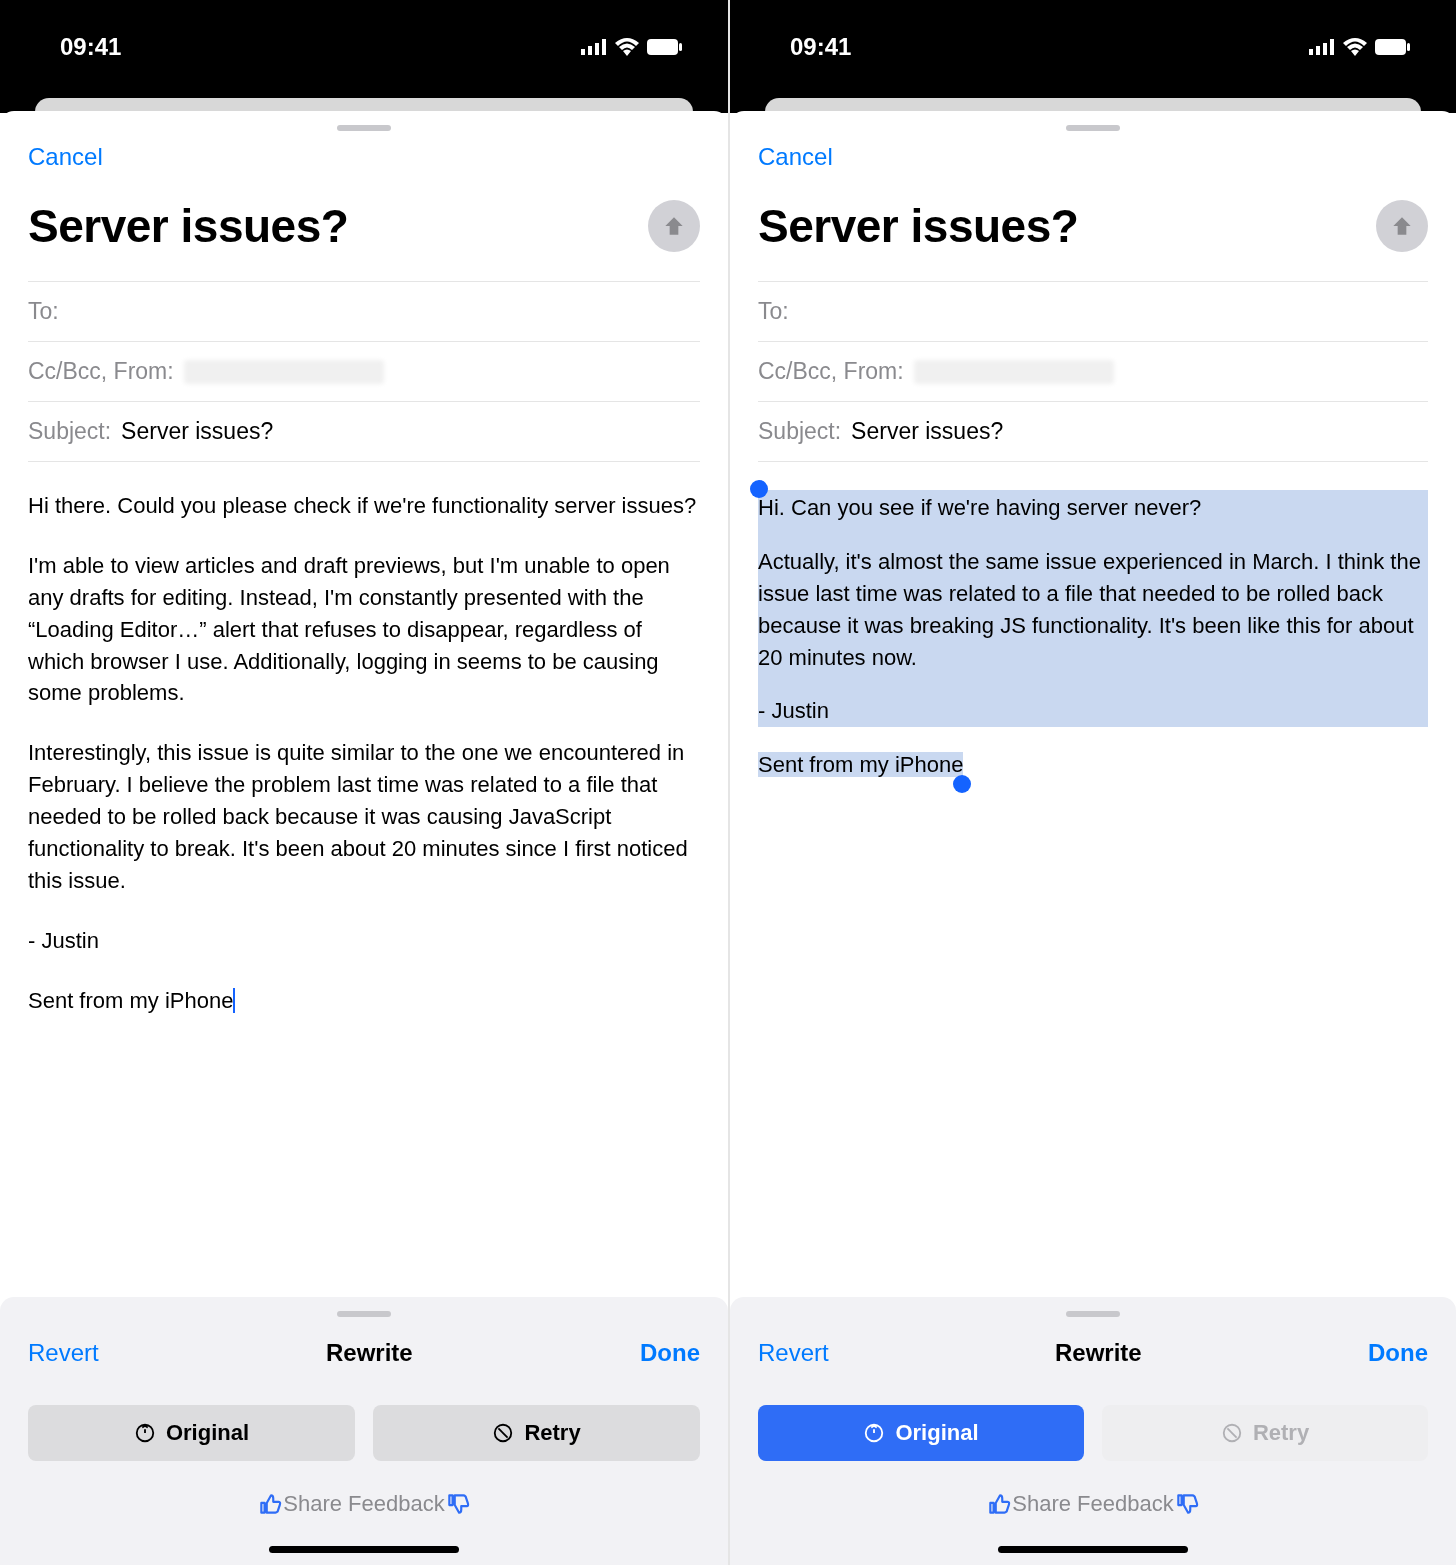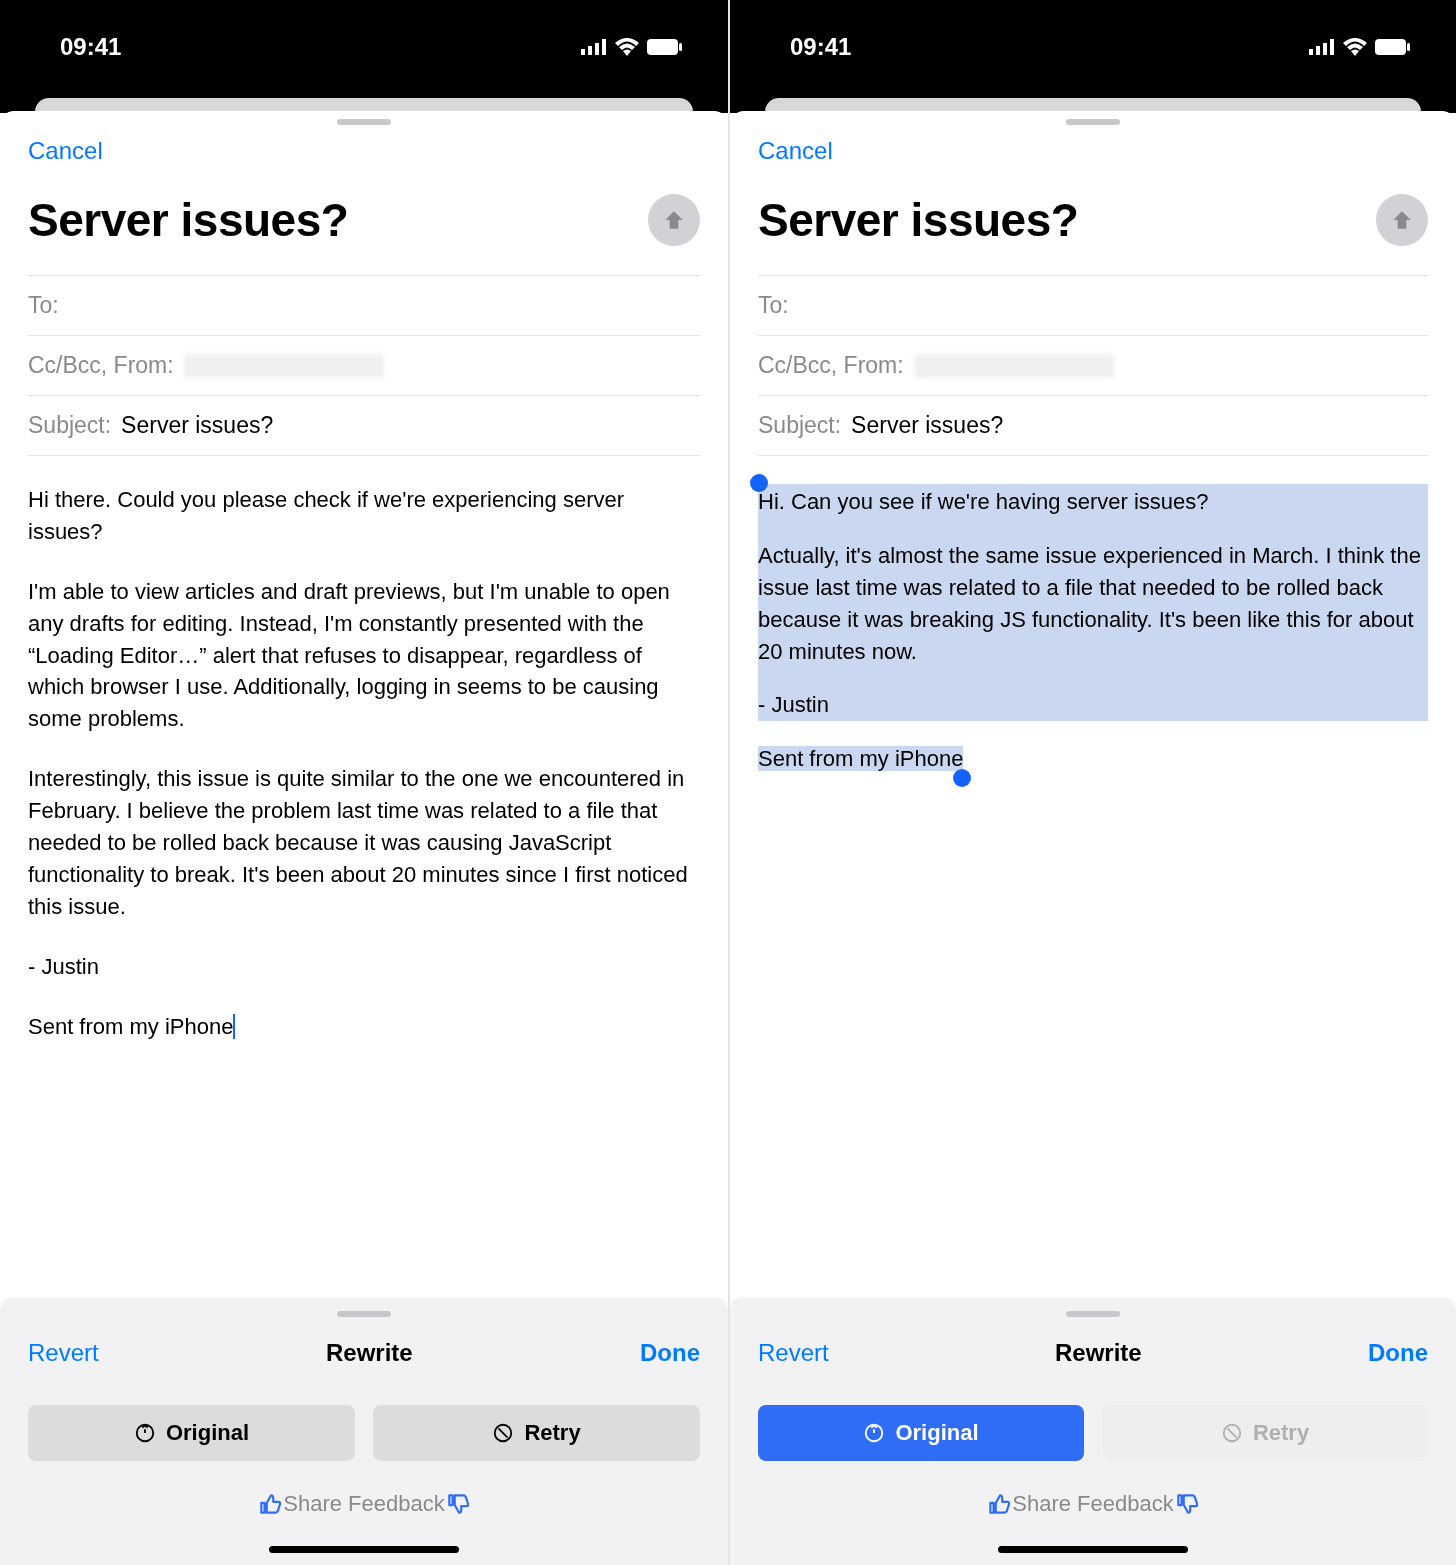--- a/index.html
+++ b/index.html
@@ -45,21 +45,21 @@
     border-radius: 14px 14px 0 0;
   }
   .sheet {
     position: relative;
     background: #fff;
     border-radius: 14px 14px 0 0;
     margin-top: -2px;
     flex: 1;
     display: flex;
     flex-direction: column;
-    padding-top: 4px;
+    padding-top: 10px;
     z-index: 2;
   }
   .grabber {
     width: 54px; height: 6px;
     background: #c8c8cc;
     border-radius: 3px;
     margin: 4px auto 8px;
   }
   .cancel {
     color: #007aff;
@@ -230,21 +230,21 @@
       <div class="field-row">
         <span class="field-label">Cc/Bcc, From:</span>
         <span class="redact"></span>
       </div>
       <div class="field-row">
         <span class="field-label">Subject:</span>
         <span class="field-value">Server issues?</span>
       </div>
     </div>
     <div class="body-area">
-      <div class="para">Hi there. Could you please check if we're experiencing server issues?</div>
+      <div class="para">Hi there. Could you please check if we're functionality server issues?</div>
       <div class="para">I'm able to view articles and draft previews, but I'm unable to open any drafts for editing. Instead, I'm constantly presented with the “Loading Editor…” alert that refuses to disappear, regardless of which browser I use. Additionally, logging in seems to be causing some problems.</div>
       <div class="para">Interestingly, this issue is quite similar to the one we encountered in February. I believe the problem last time was related to a file that needed to be rolled back because it was causing JavaScript functionality to break. It's been about 20 minutes since I first noticed this issue.</div>
       <div class="sig">- Justin</div>
       <div><span class="cursor-bar">Sent from my iPhone</span></div>
     </div>
     <div class="bottom-card">
       <div class="bottom-grabber"></div>
       <div class="bottom-top">
         <span class="revert-btn">Revert</span>
         <span class="rewrite-lbl">Rewrite</span>
@@ -326,21 +326,21 @@
         <span class="redact"></span>
       </div>
       <div class="field-row">
         <span class="field-label">Subject:</span>
         <span class="field-value">Server issues?</span>
       </div>
     </div>
     <div class="body-area" style="padding:28px 0 28px 0;">
       <div class="selected-body" style="margin:0 28px; padding:0;">
         <div class="sel-handle top"></div>
-        <div class="para" style="margin-bottom:22px;padding-top:2px;">Hi. Can you see if we're having server issues?</div>
+        <div class="para" style="margin-bottom:22px;padding-top:2px;">Hi. Can you see if we're having server never?</div>
         <div class="para" style="margin-bottom:22px;">Actually, it's almost the same issue experienced in March. I think the issue last time was related to a file that needed to be rolled back because it was breaking JS functionality. It's been like this for about 20 minutes now.</div>
         <div class="sig" style="margin-bottom:22px;">- Justin</div>
       </div>
       <div style="margin:0 28px;">
         <span class="sent-wrap">
           <span style="background:#c9d8f0;">Sent from my iPhone</span>
           <span class="sel-handle bottom" style="right:-8px; bottom:-16px;"></span>
         </span>
       </div>
     </div>

